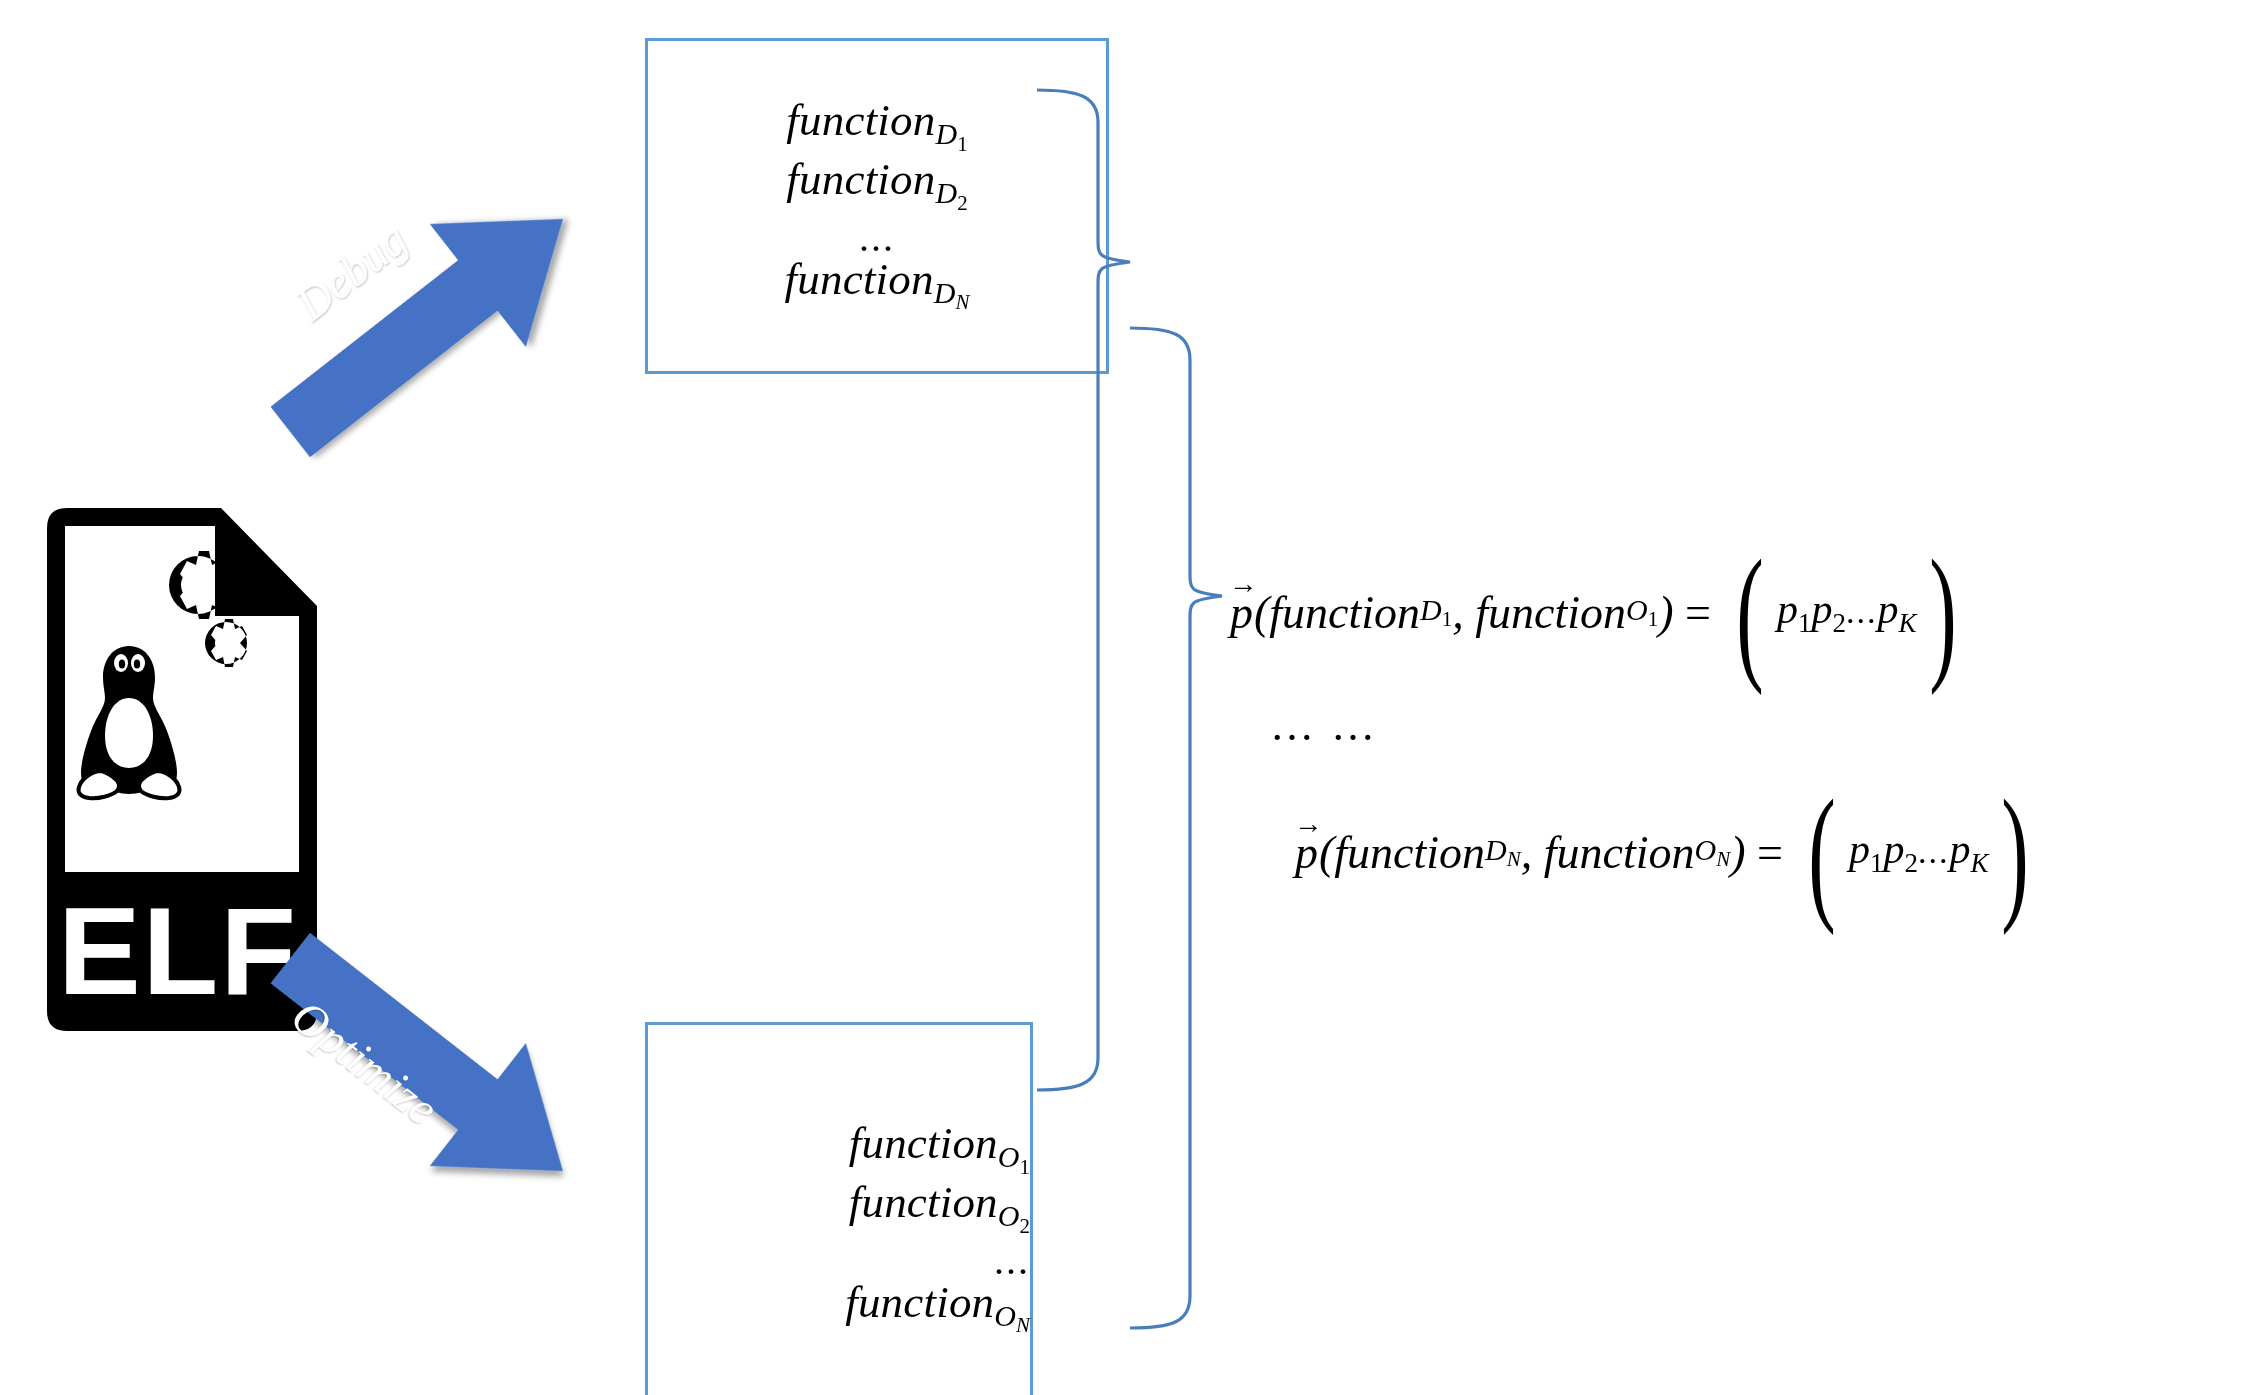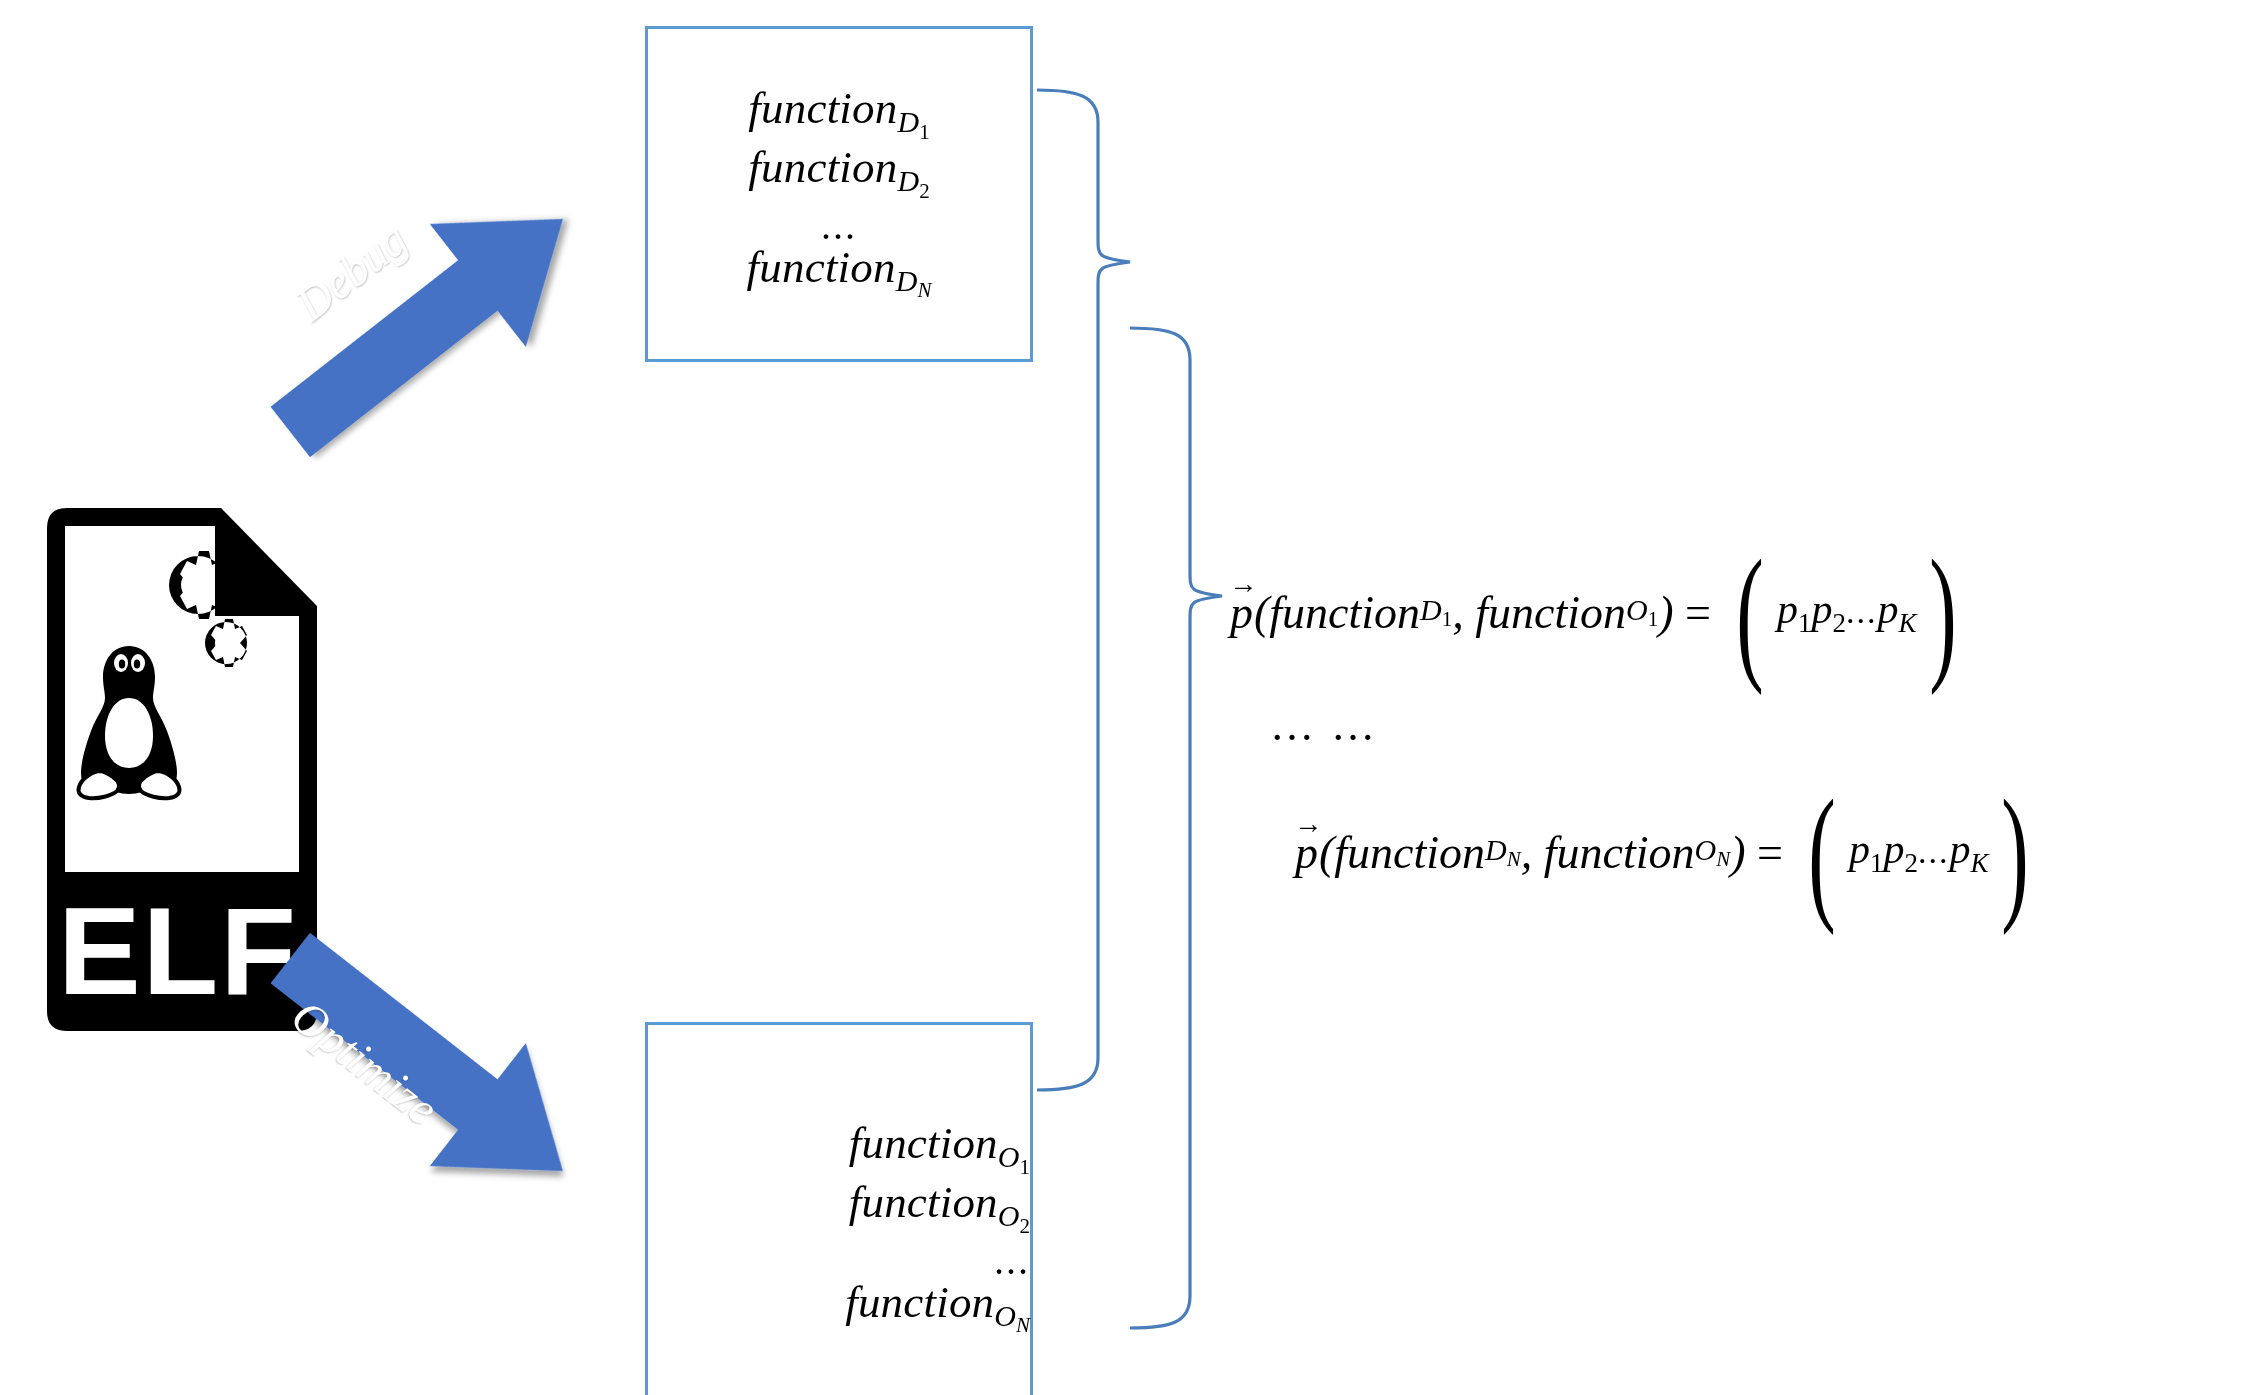--- a/index.html
+++ b/index.html
@@ -5,21 +5,21 @@
   html,body{margin:0;padding:0;background:#fff;}
   body{width:2267px;height:1395px;position:relative;overflow:hidden;
        font-family:"Liberation Serif","DejaVu Serif",serif;}
 
   .stage{position:absolute;left:0;top:0;width:2267px;height:1395px;}
 
   
   .fnbox{position:absolute;border:3px solid #5B9BD5;background:#fff;
          box-sizing:border-box;display:flex;flex-direction:column;
          align-items:center;justify-content:center;}
-  #box-debug{left:645px;top:26px;width:388px;height:336px;}
+  #box-debug{left:645px;top:38px;width:464px;height:336px;}
   #box-opt{left:645px;top:1022px;width:388px;height:414px;align-items:flex-end;}
 
   .fnline{font-style:italic;font-size:45px;color:#000;line-height:1.02;
           white-space:nowrap;letter-spacing:.2px;}
   .fnline .sub{font-size:30px;vertical-align:-0.30em;font-style:italic;
                letter-spacing:0;display:inline-block;}
   .fnline .sub .sub2{font-size:21px;vertical-align:-0.32em;
                      display:inline-block;font-style:normal;}
   .fnline .sub .subi{font-size:21px;vertical-align:-0.32em;
                      display:inline-block;font-style:italic;}

